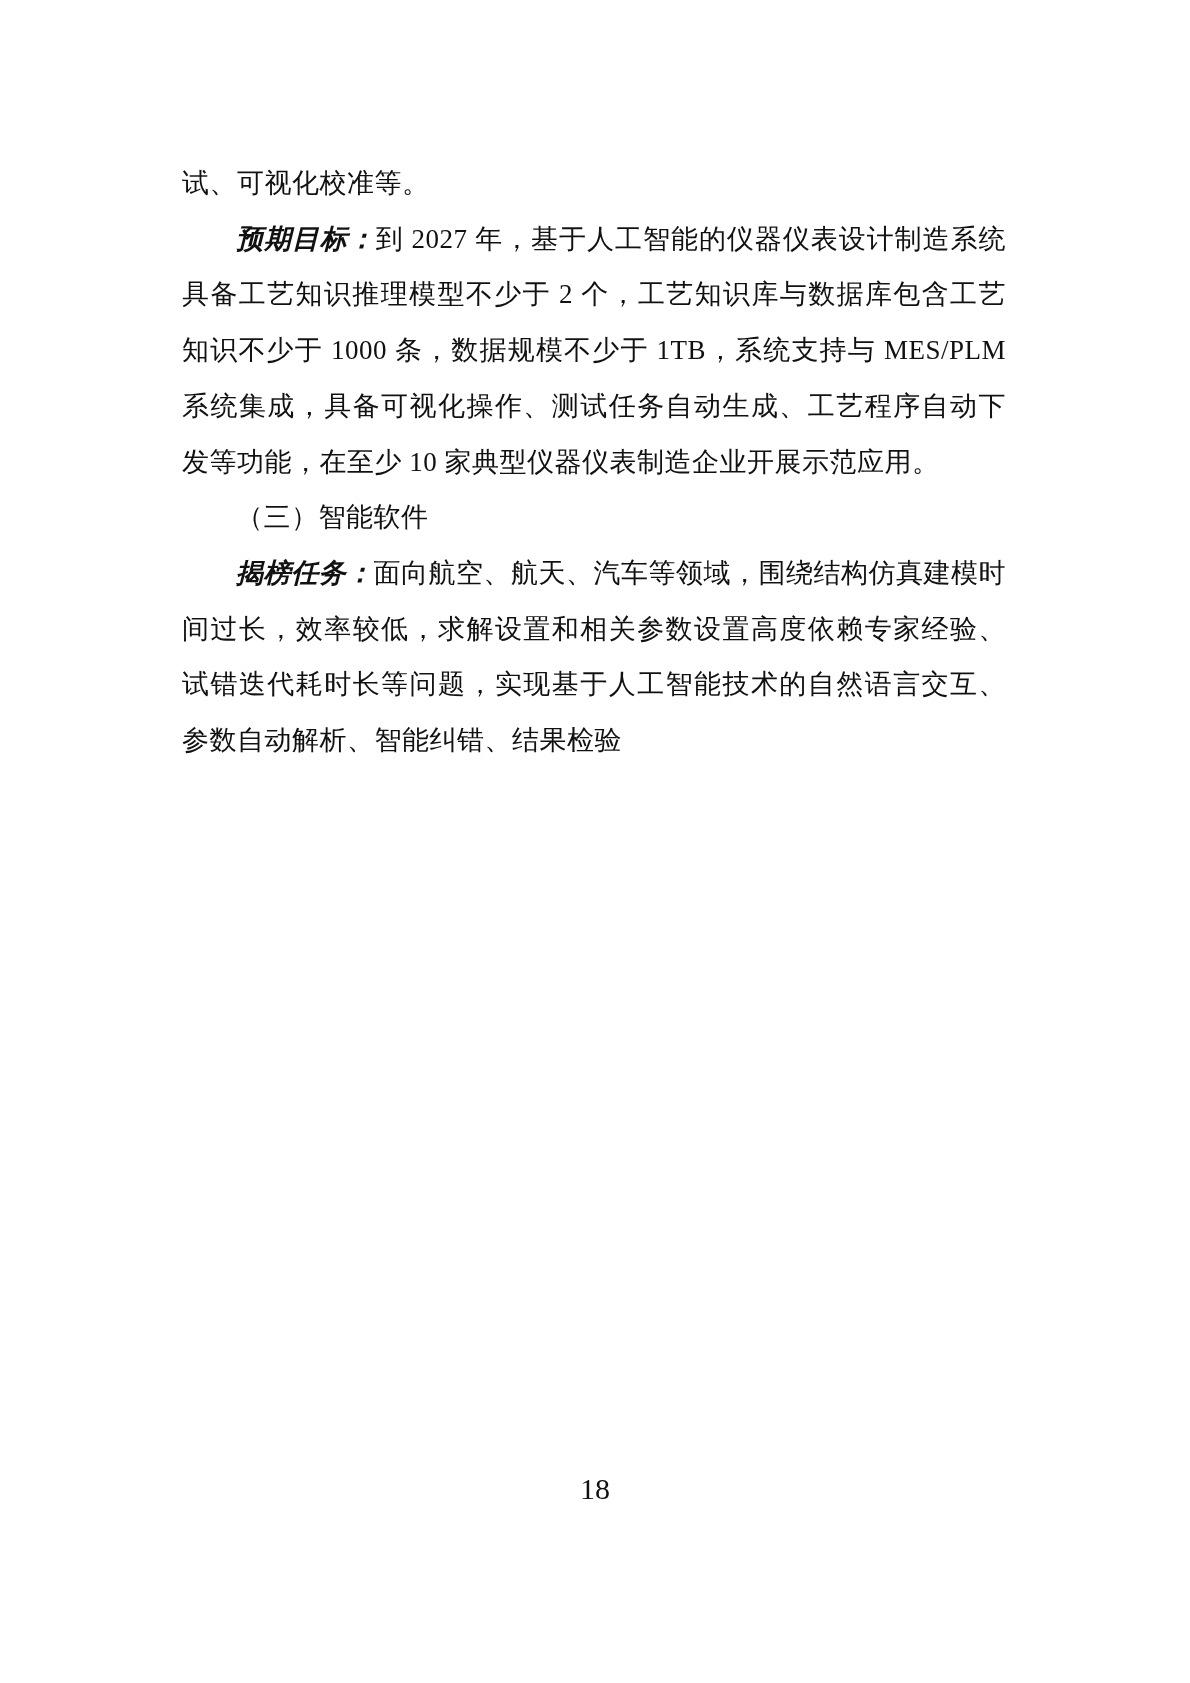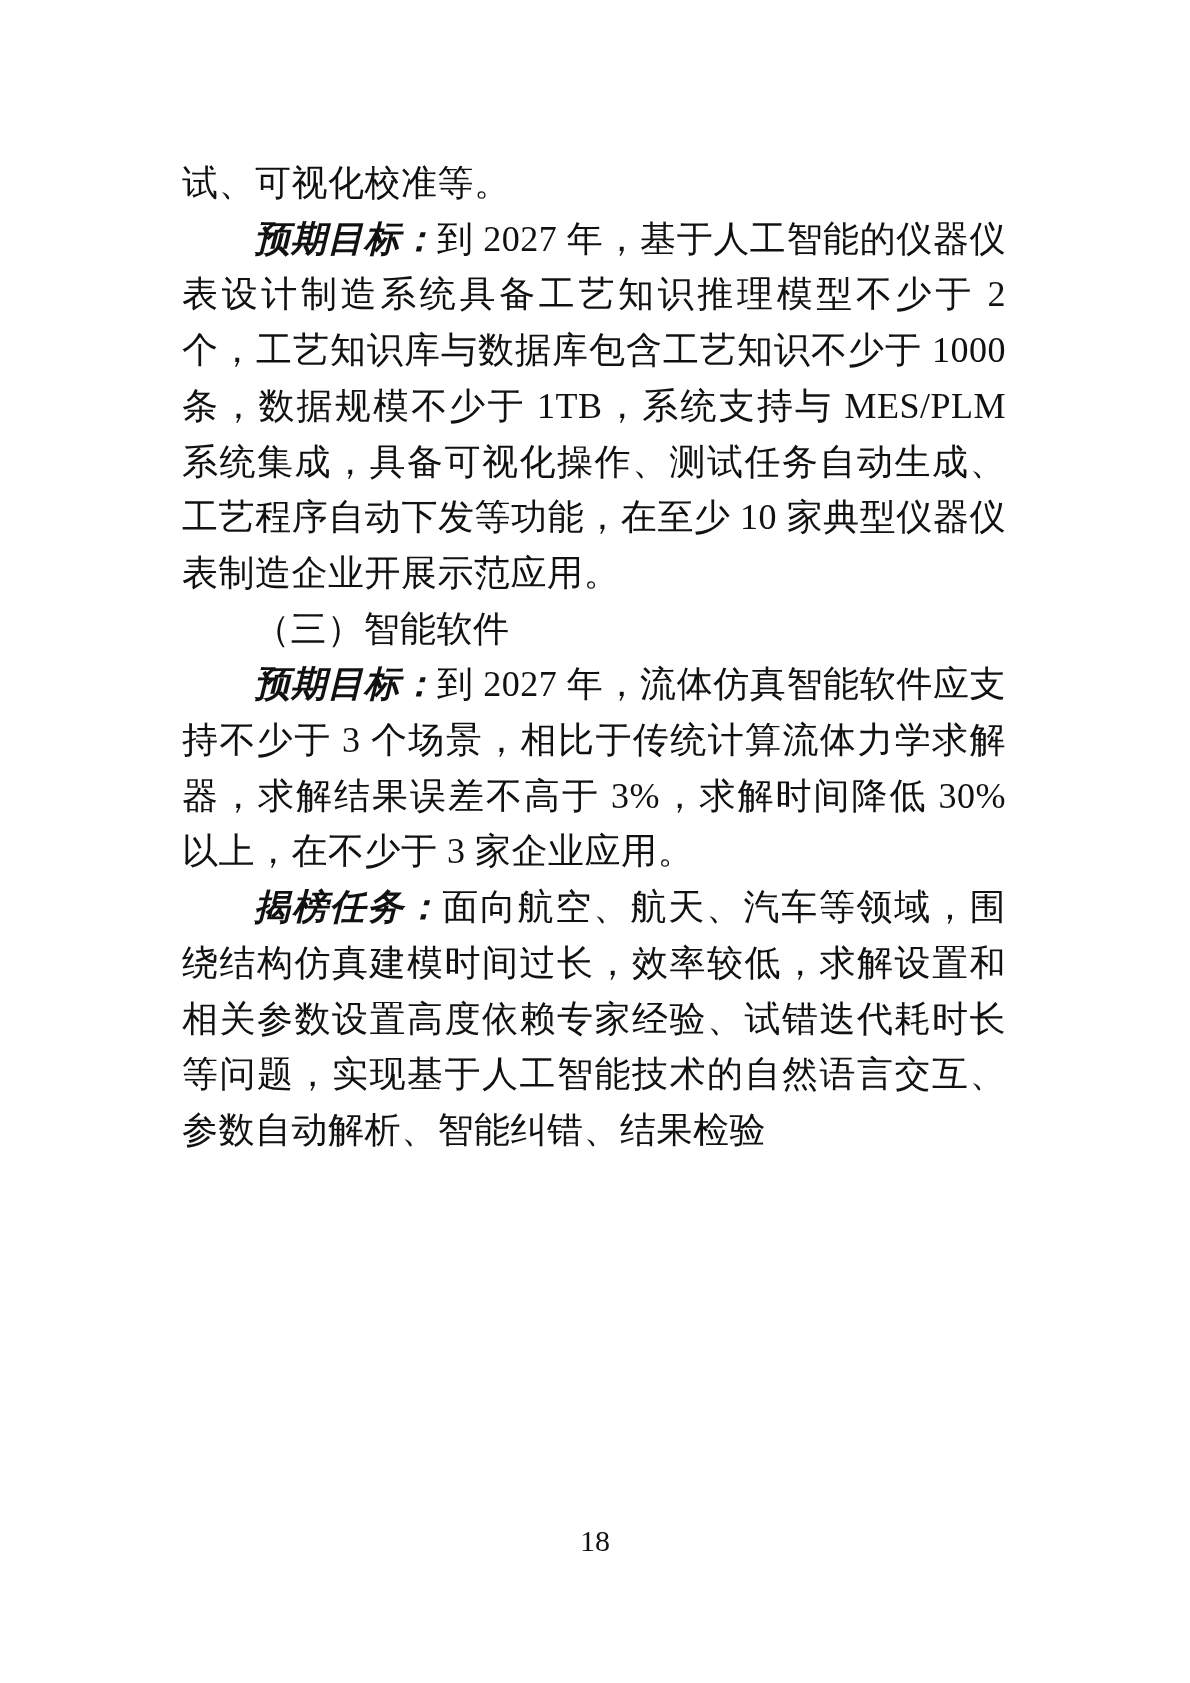--- a/index.html
+++ b/index.html
@@ -18,42 +18,42 @@
   }
   .content {
     position: absolute;
     top: 156px;
     left: 182px;
     width: 824px;
   }
   .para {
     margin: 0;
     padding: 0;
-    font-size: 36px;
+    font-size: 27px;
     line-height: 55.7px;
     text-align: justify;
     text-justify: inter-character;
     text-align-last: left;
     letter-spacing: 0.5px;
     word-break: break-all;
     overflow-wrap: break-word;
   }
   .indent {
     text-indent: 2em;
   }
   .lead {
     font-weight: bold;
     font-style: italic;
   }
   .heading {
     font-weight: normal;
   }
   .footer {
     position: absolute;
-    top: 1524px;
+    top: 1472px;
     left: 0;
     width: 100%;
     text-align: center;
     font-size: 30px;
     line-height: 34px;
     color: #111111;
   }
 </style>
 </head>
 <body>
@@ -62,21 +62,20 @@
   <div class="content">
 
     <p class="para"><span>试、可视化校准等。</span></p>
 
     <p class="para indent"><b class="lead">预期目标：</b><span>到 2027 年，基于人工智能的仪器仪表设计制造系统具备工艺知识推理模型不少于 2 个，工艺知识库与数据库包含工艺知识不少于 1000 条，数据规模不少于 1TB，系统支持与 MES/PLM 系统集成，具备可视化操作、测试任务自动生成、工艺程序自动下发等功能，在至少 10 家典型仪器仪表制造企业开展示范应用。</span></p>
 
     <p class="para heading indent"><span>（三）智能软件</span></p>
 
 
 
-    <p class="para indent"><b class="lead">预期目标：</b><span>到 2027 年，流体仿真智能软件应支持不少于 3 个场景，相比于传统计算流体力学求解器，求解结果误差不高于 3%，求解时间降低 30%以上，在不少于 3 家企业应用。</span></p>
 
 
     <p class="para indent"><b class="lead">揭榜任务：</b><span>面向航空、航天、汽车等领域，围绕结构仿真建模时间过长，效率较低，求解设置和相关参数设置高度依赖专家经验、试错迭代耗时长等问题，实现基于人工智能技术的自然语言交互、参数自动解析、智能纠错、结果检验</span></p>
 
   </div>
 
   <div class="footer">18</div>
 </div>
 
 </body></html>

